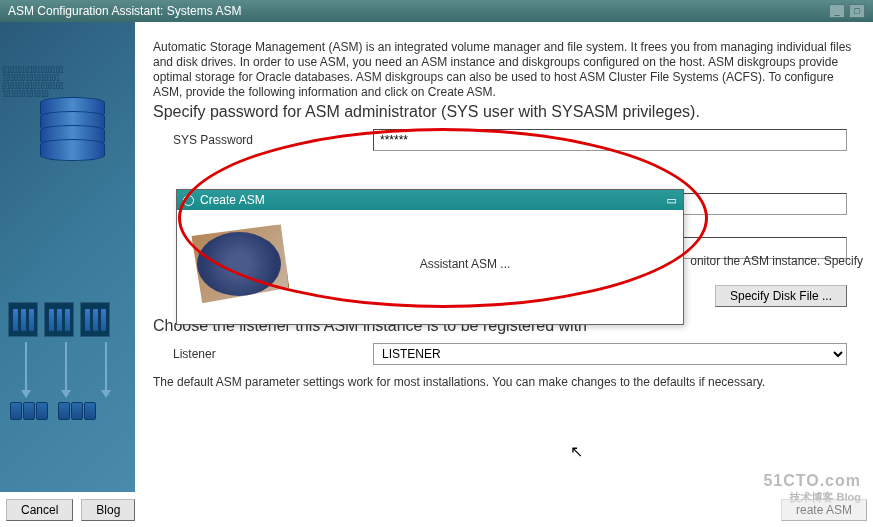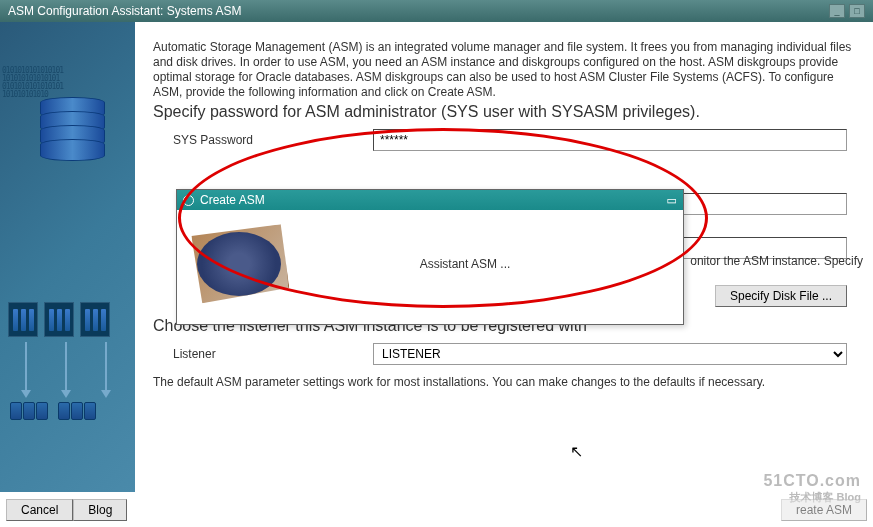--- a/index.html
+++ b/index.html
@@ -51,21 +51,21 @@
   .gear-icon { width: 100px; height: 80px; position: relative; }
   .gear-bg { position: absolute; inset: 8px; background: radial-gradient(circle, #4a5a8a 20%, #2a3a6a 70%); border-radius: 50%; }
   .gear-frame { position: absolute; inset: 0; border: 3px solid #8a5a2a; border-radius: 8px; transform: rotate(-5deg); background: linear-gradient(135deg, rgba(160,100,40,0.8), rgba(120,70,20,0.4)); clip-path: polygon(5% 10%, 95% 5%, 98% 85%, 10% 95%); }
   .dialog-msg { font-size: 12px; text-align: center; flex: 1; padding-right: 60px; }
   
   .ellipse-annotation { position: absolute; top: 128px; left: 178px; width: 530px; height: 180px; border: 3px solid #d00; border-radius: 50%; pointer-events: none; }
   
   .cursor-icon { position: absolute; top: 442px; left: 570px; font-size: 16px; color: #000; pointer-events: none; }
   
   .footer { position: absolute; bottom: 6px; left: 6px; right: 6px; display: flex; justify-content: space-between; align-items: center; }
-  .footer-left { display: flex; }
+  .footer-left { display: flex; gap: 8px; }
   .footer-right { display: flex; gap: 8px; }
   
   .watermark { position: absolute; right: 12px; bottom: 22px; text-align: right; color: #bbb; font-weight: bold; pointer-events: none; }
   .watermark .big { font-size: 16px; letter-spacing: 1px; }
   .watermark .small { font-size: 11px; }
   
   .right-context { position: absolute; right: 10px; top: 232px; font-size: 12px; }
 </style>
 </head>
 <body>

